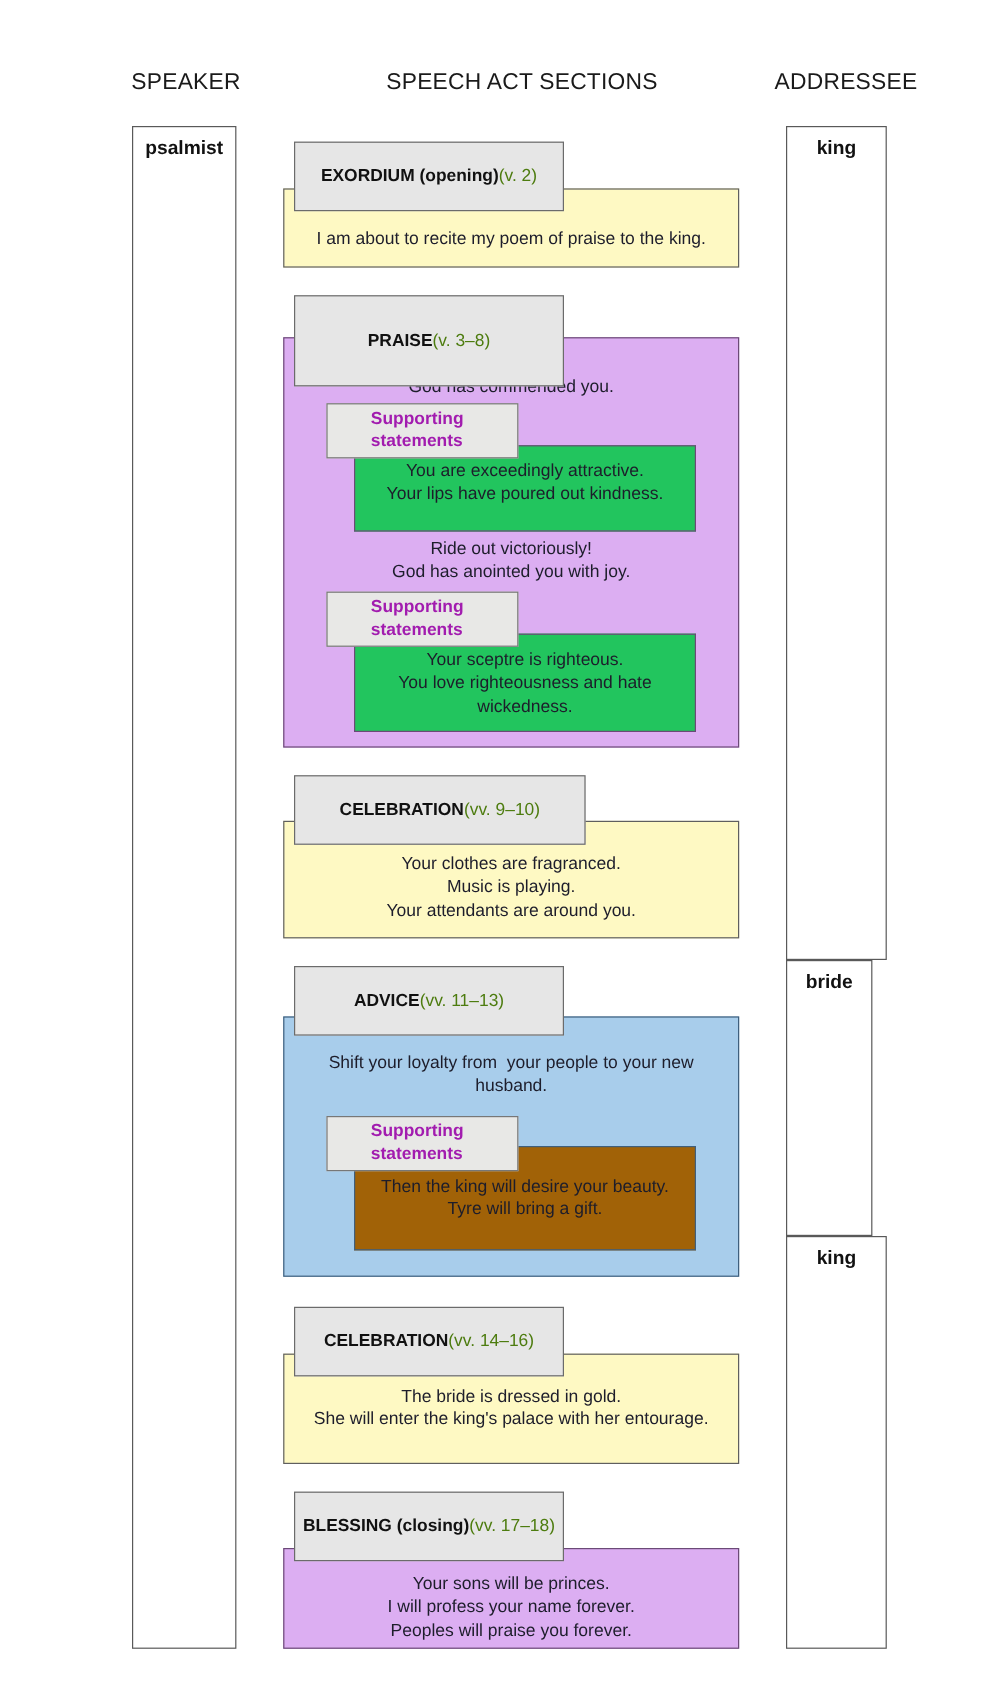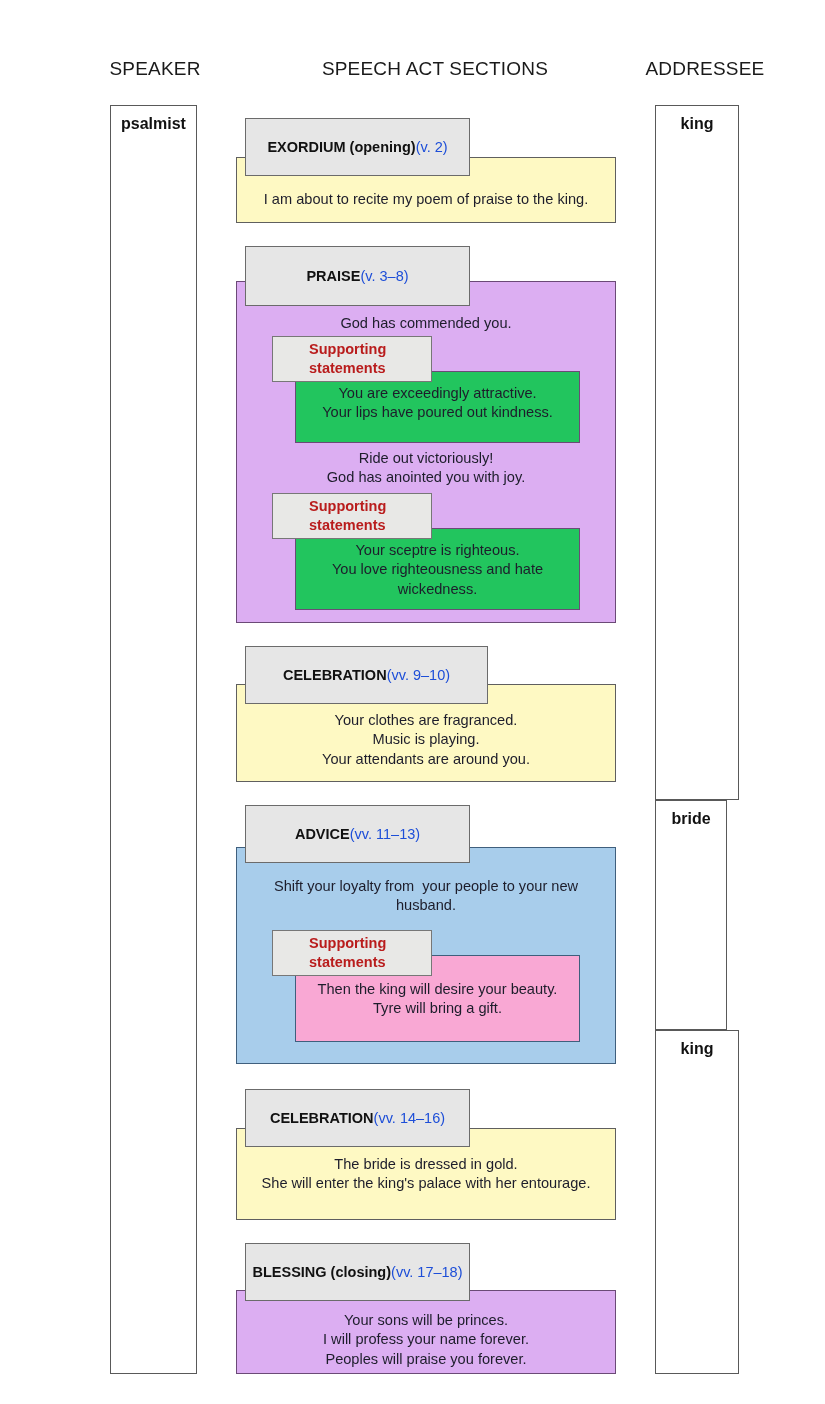--- a/index.html
+++ b/index.html
@@ -51,21 +51,21 @@
     line-height: 1.30;
   }
   .sect-header .t1 {
     font-size: 14.5px;
     font-weight: bold;
     color: #111111;
     text-align: center;
   }
   .sect-header .t2 {
     font-size: 14.5px;
-    color: #1d4ed8;
+    color: #4d7c0f;
     text-align: center;
   }
 
   
   .sect-body {
     position: absolute;
     border: 1.3px solid #5f5f5f;
     background: #fef9c3;
     z-index: 1;
   }
@@ -90,30 +90,30 @@
     z-index: 6;
     display: flex;
     flex-direction: column;
     justify-content: center;
     padding-left: 36px;
     line-height: 1.34;
   }
   .sup-header .s1, .sup-header .s2 {
     font-size: 14.5px;
     font-weight: bold;
-    color: #b91c1c;
+    color: #a21caf;
     text-align: left;
   }
   .sup-body {
     position: absolute;
     border: 1.2px solid #6b4a77;
     background: #22c55e;
     z-index: 2;
   }
-  .sup-body.blue { background: #f9a8d4; border-color: #3f5f7d; }
+  .sup-body.blue { background: #a16207; border-color: #3f5f7d; }
   .sup-text {
     position: absolute;
     left: 0; right: 0;
     text-align: center;
     font-size: 14.6px;
     color: #1d1d2b;
     line-height: 1.33;
     padding: 0 8px;
   }
 </style>
@@ -145,21 +145,21 @@
   </div>
   <div class="sect-header" style="left:245px; top:118px; width:225px; height:58px;">
     <div class="t1">EXORDIUM (opening)</div>
     <div class="t2">(v. 2)</div>
   </div>
 
   <div class="sect-body purple" style="left:236px; top:281px; width:380px; height:342px;">
     <div class="body-text" style="top:32px;">God has commended you.</div>
     <div class="body-text" style="top:167px;">Ride out victoriously!<br>God has anointed you with joy.</div>
   </div>
-  <div class="sect-header" style="left:245px; top:246px; width:225px; height:60px;">
+  <div class="sect-header" style="left:245px; top:246px; width:225px; height:76px;">
     <div class="t1">PRAISE</div>
     <div class="t2">(v. 3–8)</div>
   </div>
 
   <div class="sup-body" style="left:295px; top:371px; width:285px; height:72px;">
     <div class="sup-text" style="top:12px;">You are exceedingly attractive.<br>Your lips have poured out kindness.</div>
   </div>
   <div class="sup-header" style="left:272px; top:336px; width:160px; height:46px;">
     <div class="s1">Supporting</div>
     <div class="s2">statements</div>

